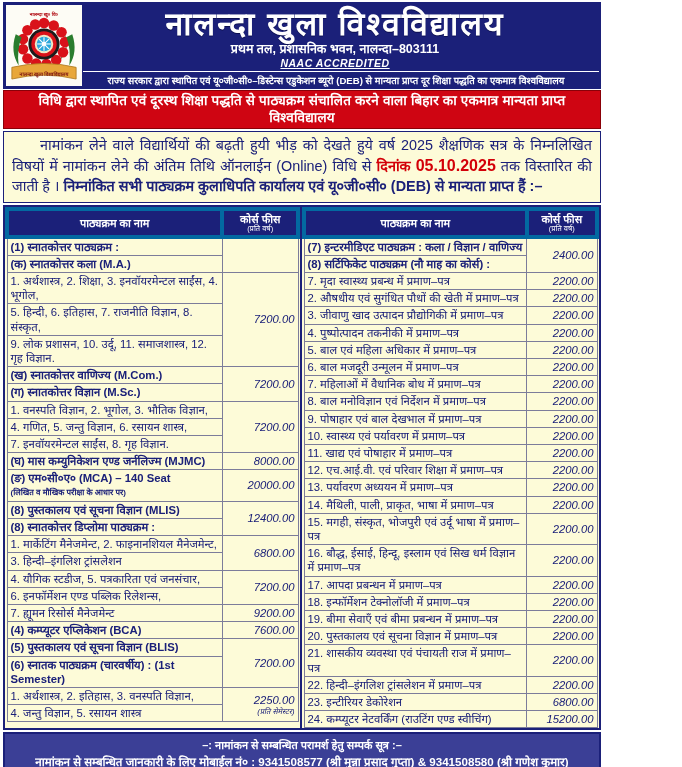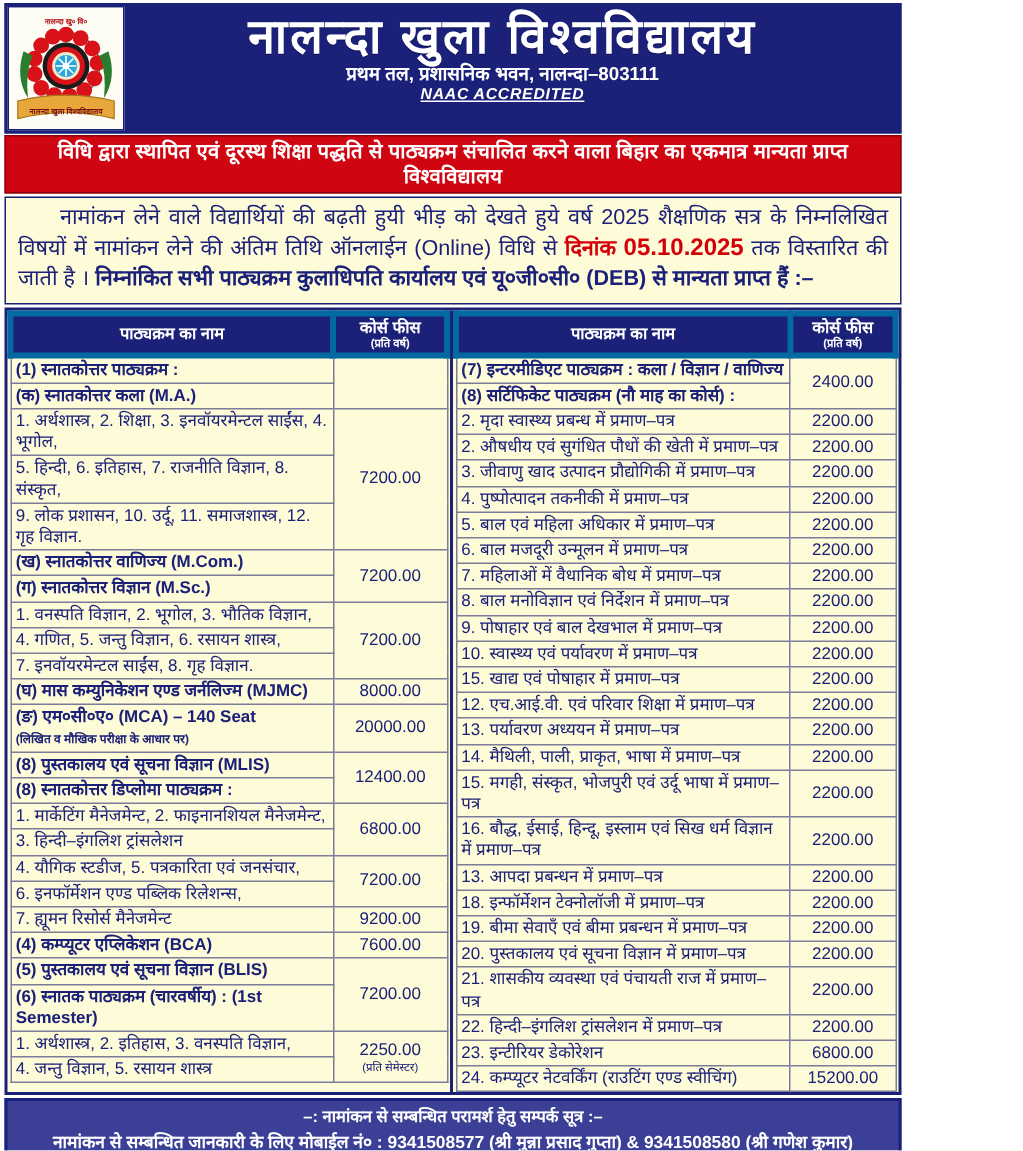--- a/index.html
+++ b/index.html
@@ -136,39 +136,40 @@
     font-weight:bold;
     text-align:center;
     padding:2px 1px 2px 1px;
     border:4px solid #0369a1;
     line-height:12px;
     height:24px;
   }
   table.grid th .sub{
     display:block;
     font-size:7.5px;
-    font-weight:bold;
+    font-weight:normal;
     line-height:8px;
     text-align:center;
   }
   table.grid td{
     border:1px solid #7c7c9a;
     font-size:11.3px;
     color:#1b2079;
     padding:1px 3px;
     vertical-align:middle;
     line-height:14.2px;
     background:#fdfbd8;
   }
   td.fee{
-    text-align:center;
+    text-align:right;
     font-size:11.6px;
     color:#12145e;
     font-weight:normal;
     white-space:nowrap;
+    font-style:italic;
   }
   td.fee .semnote{
     display:block;
     font-size:7.6px;
     line-height:9px;
   }
   .hd{ font-weight:bold; color:#d30008; }
   .hd2{ font-weight:bold; color:#12145e; }
   .redfee{ color:#d30008; font-weight:bold; }
   .small-note{ font-size:8px; font-weight:bold; }
@@ -232,20 +233,21 @@
         <path d="M10 30 Q4 48 13 62 Q11 45 16 33 Z" fill="#2a7d2e"></path>
         <path d="M68 30 Q74 48 65 62 Q67 45 62 33 Z" fill="#2a7d2e"></path>
 
         <path d="M6 64 Q39 56 72 64 L72 76 Q39 68 6 76 Z" fill="#e8a73a" stroke="#a9741c" stroke-width="0.8"></path>
         <text x="39" y="73" font-size="5.2" fill="#7a1010" text-anchor="middle" font-family="Liberation Sans, sans-serif" font-weight="bold">नालन्दा खुला विश्वविद्यालय</text>
       </svg>
     </div>
     <div class="uni-title">नालन्दा खुला विश्वविद्यालय</div>
     <div class="uni-addr">प्रथम तल, प्रशासनिक भवन, नालन्दा–803111</div>
     <div class="naac">NAAC ACCREDITED</div>
+    <div class="ugc-line">राज्य सरकार द्वारा स्थापित एवं यू०जी०सी०–डिस्टेन्स एडुकेशन ब्यूरो (DEB) से मान्यता प्राप्त दूर शिक्षा पद्धति का एकमात्र विश्वविद्यालय</div>
   </div>
 
   <div class="red-banner">विधि द्वारा स्थापित एवं दूरस्थ शिक्षा पद्धति से पाठ्यक्रम संचालित करने वाला बिहार का एकमात्र मान्यता प्राप्त विश्वविद्यालय</div>
 
   <div class="notice">
     <p><span>नामांकन लेने वाले विद्यार्थियों की बढ़ती हुयी भीड़ को देखते हुये वर्ष 2025 शैक्षणिक सत्र के निम्नलिखित विषयों में नामांकन लेने की अंतिम तिथि ऑनलाईन (Online) विधि से </span><span class="redbold">दिनांक</span> <span class="redbig">05.10.2025</span><span> तक विस्तारित की जाती है । </span><span class="b">निम्नांकित सभी पाठ्यक्रम कुलाधिपति कार्यालय एवं यू०जी०सी० (DEB) से मान्यता प्राप्त हैं :–</span></p>
   </div>
 
   <div class="table-outer">
     <div class="half left">
@@ -365,21 +367,21 @@
         </thead>
         <tbody id="right-body">
             <tr>
               <td class="hd">(7) इन्टरमीडिएट पाठ्यक्रम : कला / विज्ञान / वाणिज्य</td>
               <td class="fee" rowspan="2">2400.00</td>
             </tr>
             <tr>
               <td class="hd">(8) सर्टिफिकेट पाठ्यक्रम (नौ माह का कोर्स) :</td>
             </tr>
             <tr>
-              <td>2. मृदा स्वास्थ्य प्रबन्ध में प्रमाण–पत्र</td>
+              <td>7. मृदा स्वास्थ्य प्रबन्ध में प्रमाण–पत्र</td>
               <td class="fee" rowspan="1">2200.00</td>
             </tr>
             <tr>
               <td>2. औषधीय एवं सुगंधित पौधों की खेती में प्रमाण–पत्र</td>
               <td class="fee" rowspan="1">2200.00</td>
             </tr>
             <tr>
               <td>3. जीवाणु खाद उत्पादन प्रौद्योगिकी में प्रमाण–पत्र</td>
               <td class="fee" rowspan="1">2200.00</td>
             </tr>
@@ -405,21 +407,21 @@
             </tr>
             <tr>
               <td>9. पोषाहार एवं बाल देखभाल में प्रमाण–पत्र</td>
               <td class="fee" rowspan="1">2200.00</td>
             </tr>
             <tr>
               <td>10. स्वास्थ्य एवं पर्यावरण में प्रमाण–पत्र</td>
               <td class="fee" rowspan="1">2200.00</td>
             </tr>
             <tr>
-              <td>15. खाद्य एवं पोषाहार में प्रमाण–पत्र</td>
+              <td>11. खाद्य एवं पोषाहार में प्रमाण–पत्र</td>
               <td class="fee" rowspan="1">2200.00</td>
             </tr>
             <tr>
               <td>12. एच.आई.वी. एवं परिवार शिक्षा में प्रमाण–पत्र</td>
               <td class="fee" rowspan="1">2200.00</td>
             </tr>
             <tr>
               <td>13. पर्यावरण अध्ययन में प्रमाण–पत्र</td>
               <td class="fee" rowspan="1">2200.00</td>
             </tr>
@@ -429,21 +431,21 @@
             </tr>
             <tr>
               <td>15. मगही, संस्कृत, भोजपुरी एवं उर्दू भाषा में प्रमाण–पत्र</td>
               <td class="fee" rowspan="1">2200.00</td>
             </tr>
             <tr>
               <td>16. बौद्ध, ईसाई, हिन्दू, इस्लाम एवं सिख धर्म विज्ञान में प्रमाण–पत्र</td>
               <td class="fee" rowspan="1">2200.00</td>
             </tr>
             <tr>
-              <td>13. आपदा प्रबन्धन में प्रमाण–पत्र</td>
+              <td>17. आपदा प्रबन्धन में प्रमाण–पत्र</td>
               <td class="fee" rowspan="1">2200.00</td>
             </tr>
             <tr>
               <td>18. इन्फॉर्मेशन टेक्नोलॉजी में प्रमाण–पत्र</td>
               <td class="fee" rowspan="1">2200.00</td>
             </tr>
             <tr>
               <td>19. बीमा सेवाएँ एवं बीमा प्रबन्धन में प्रमाण–पत्र</td>
               <td class="fee" rowspan="1">2200.00</td>
             </tr>

